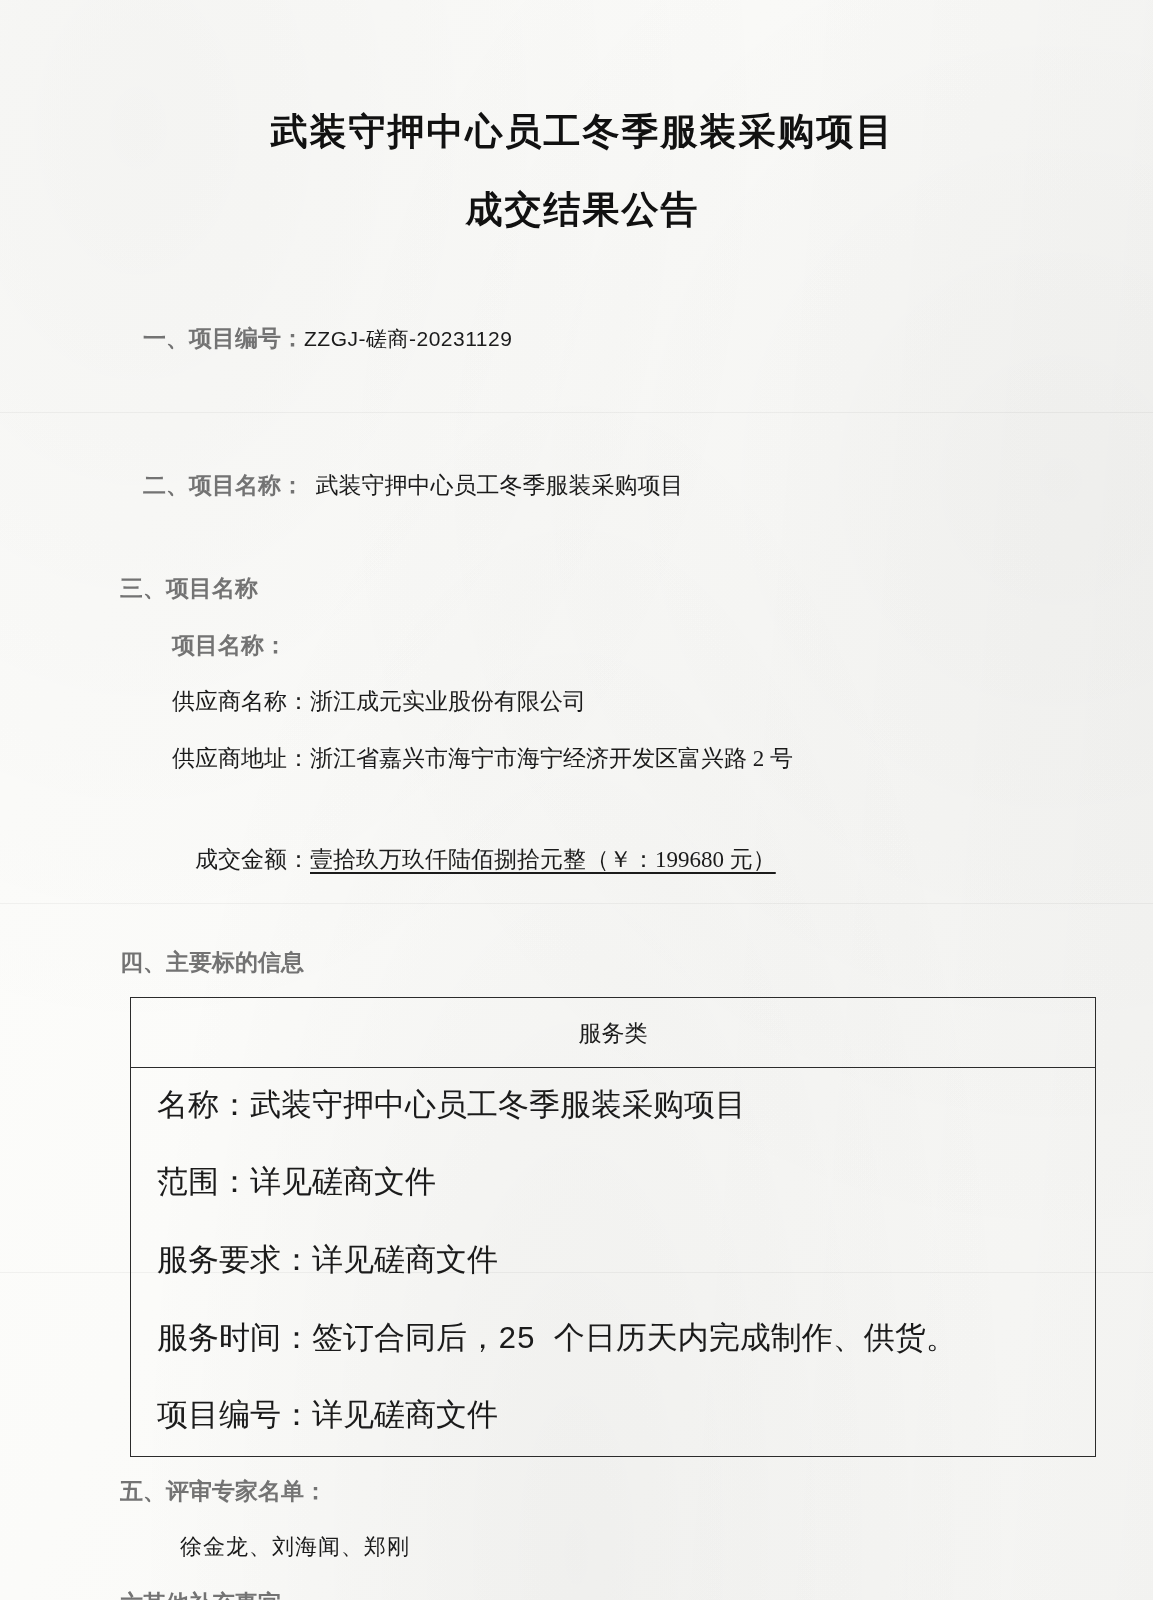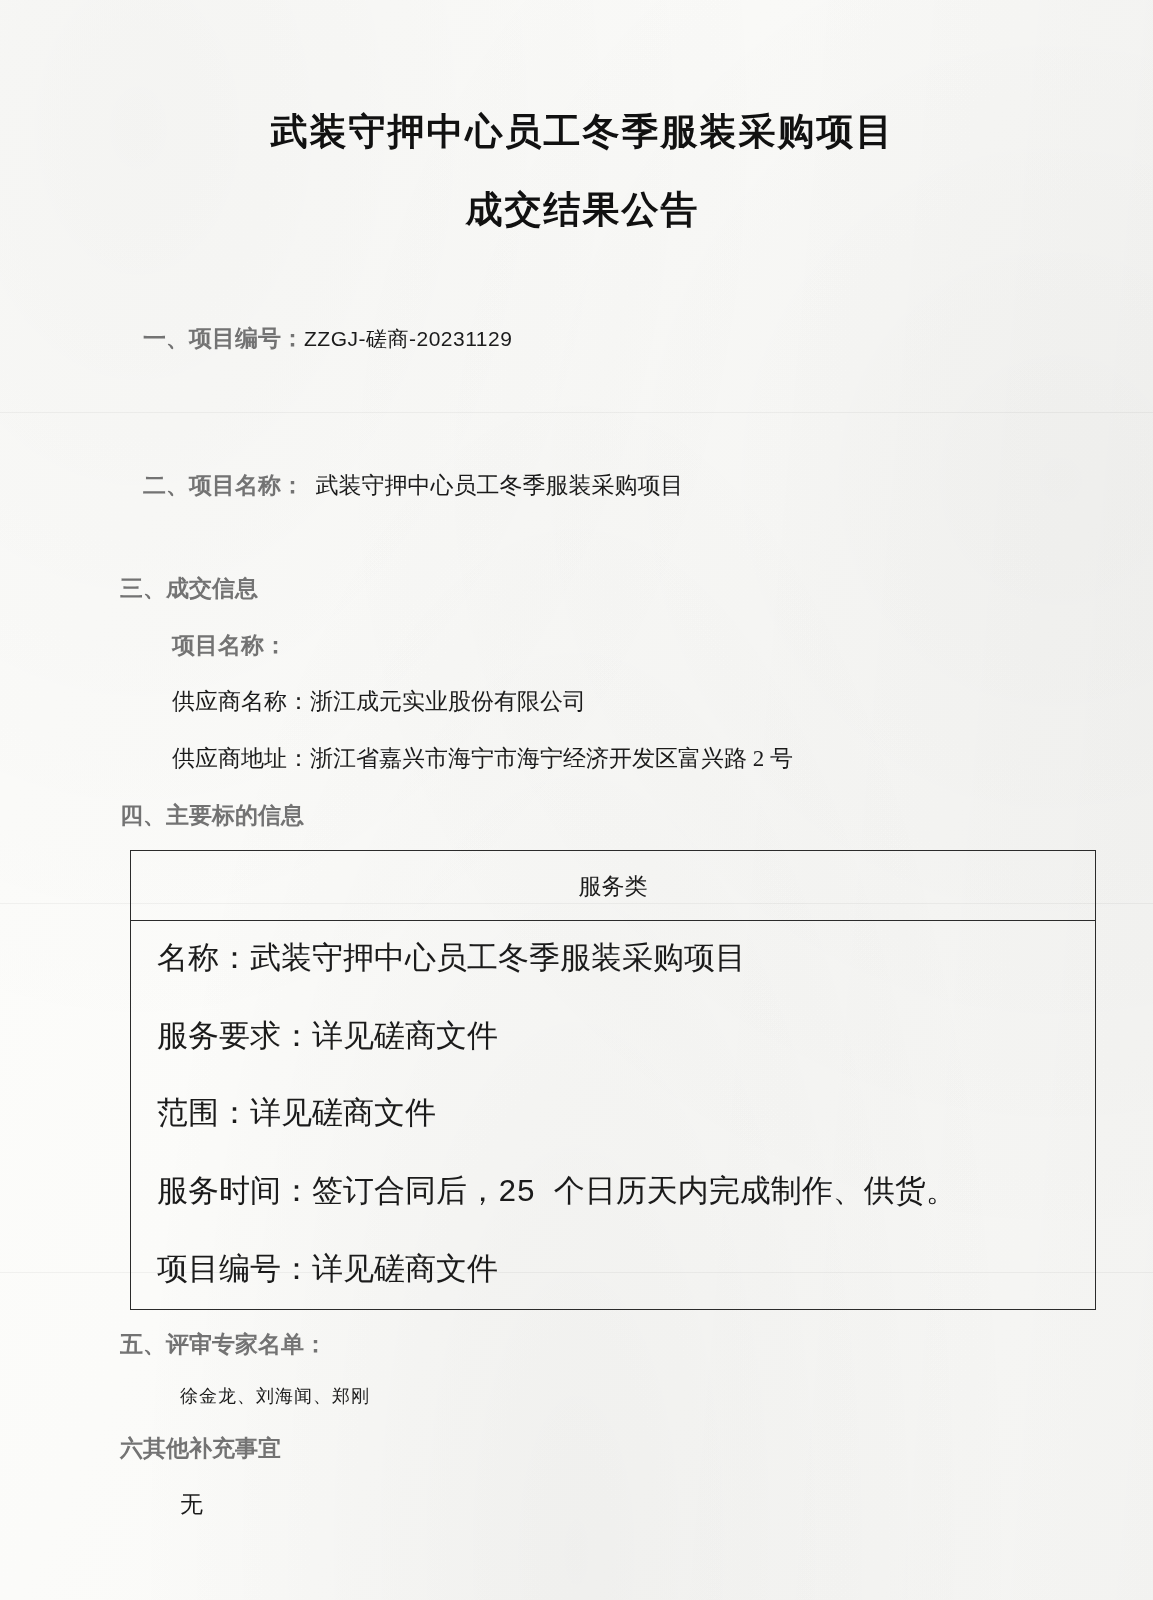--- a/index.html
+++ b/index.html
@@ -104,21 +104,21 @@
     padding: 20px 0 18px 0 !important;
     border-bottom: 1.5px solid #2b2b2b !important;
   }
   .tbl-row {
     font-size: 31px;
     padding: 14px 0 14px 26px !important;
     line-height: 1.6;
   }
 
   .expert-names {
-    font-size: 18px;
+    font-size: 22px;
     margin-left: 60px;
     letter-spacing: 1px;
   }
 
   .none-mark {
     font-size: 23px;
     margin-left: 60px;
   }
 </style>
 </head>
@@ -135,44 +135,47 @@
   <h2 class="doc-subtitle">成交结果公告</h2>
 
   <p class="line">
     <span class="heading-line">一、项目编号：</span><span class="mono">ZZGJ-磋商-20231129</span>
   </p>
 
   <p class="line">
     <span class="heading-line">二、项目名称：</span>&nbsp;&nbsp;<span>武装守押中心员工冬季服装采购项目</span>
   </p>
 
-  <p class="line heading-line">三、成交信息</p>
+  <p class="line heading-line">三、项目名称</p>
 
   <p class="line heading-line indent-1">项目名称：</p>
 
   <p class="line indent-1">供应商名称：浙江成元实业股份有限公司</p>
 
   <p class="line indent-1">供应商地址：浙江省嘉兴市海宁市海宁经济开发区富兴路 2 号</p>
 
+  <p class="line indent-1">
+    <span>成交金额：</span><span class="amount-underline">壹拾玖万玖仟陆佰捌拾元整（￥：199680 元）</span>
+  </p>
 
   <p class="line heading-line">四、主要标的信息</p>
 
   <table class="subject-table">
     <tbody>
         <tr>
       <td class="tbl-head">服务类</td>
     </tr>
     <tr>
       <td class="tbl-row">名称：武装守押中心员工冬季服装采购项目</td>
     </tr>
     <tr>
-      <td class="tbl-row">服务要求：详见磋商文件</td>
+      <td class="tbl-row">范围：详见磋商文件</td>
     </tr>
     <tr>
-      <td class="tbl-row">范围：详见磋商文件</td>
+      <td class="tbl-row">服务要求：详见磋商文件</td>
     </tr>
     <tr>
       <td class="tbl-row">服务时间：签订合同后，25 个日历天内完成制作、供货。</td>
     </tr>
     <tr>
       <td class="tbl-row">项目编号：详见磋商文件</td>
     </tr>
   </tbody>
     </table>
 

